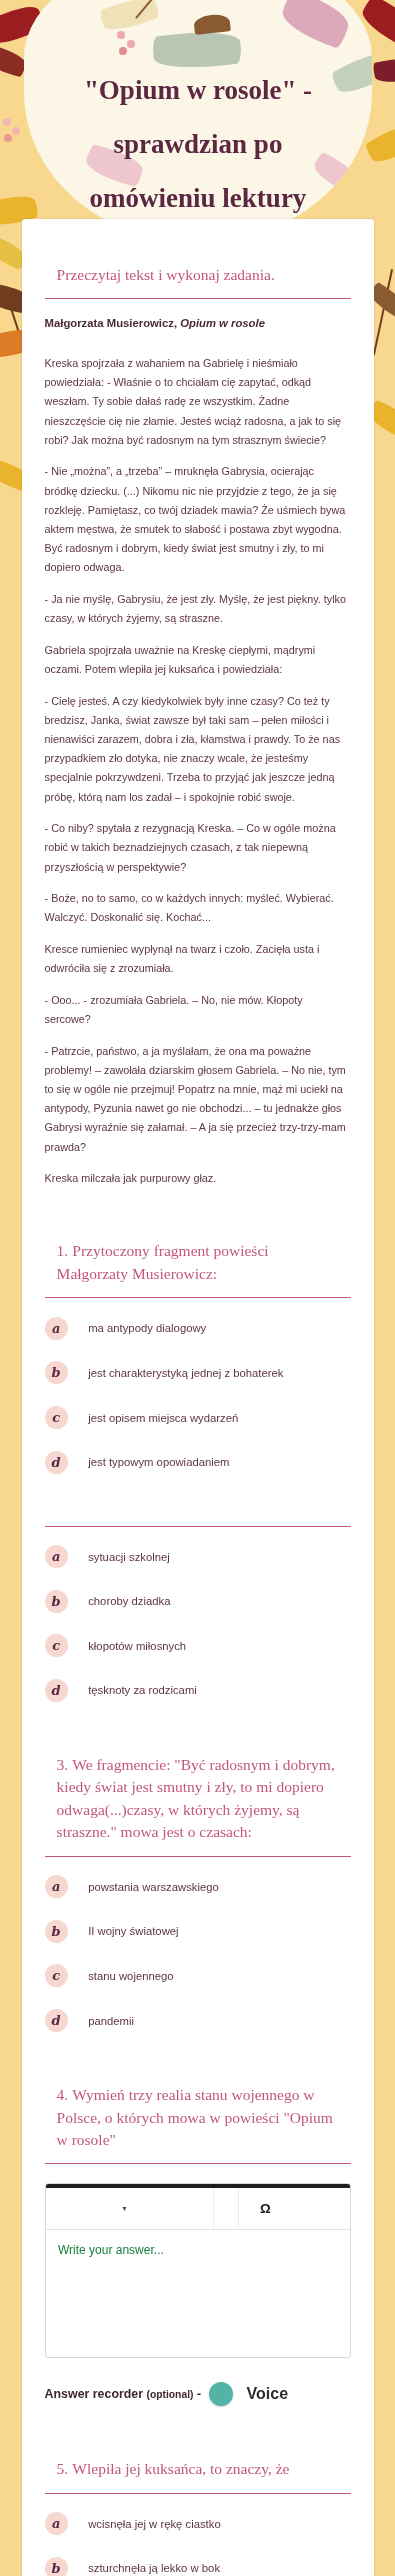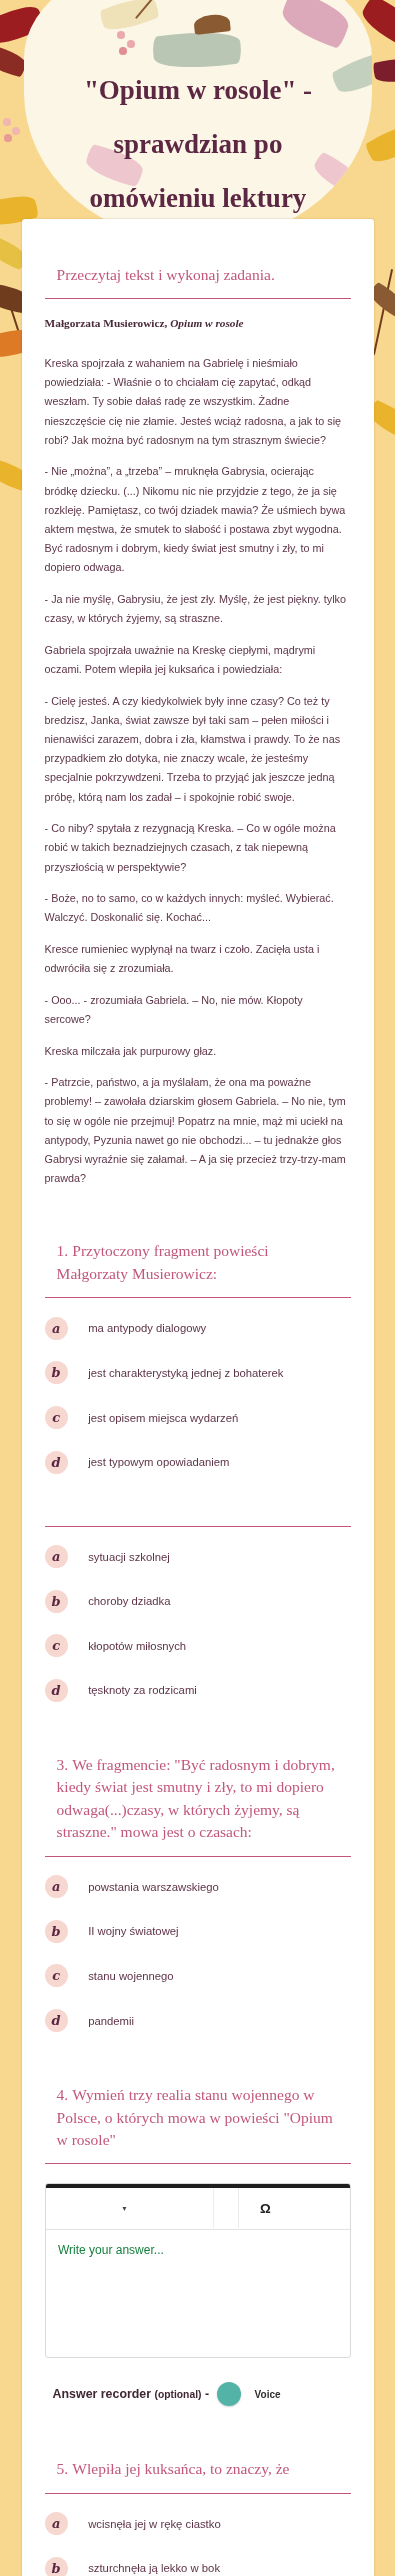--- a/index.html
+++ b/index.html
@@ -28,21 +28,21 @@
   
   .section-header{margin-top:49px;}
   .section-header:first-child{margin-top:10.3px;}
   .sh-title,.q-title{font-family:"Liberation Serif","DejaVu Serif",serif;
         color:var(--heading-color);font-size:15.5px;line-height:1.45;margin:12px;font-weight:400;}
   .rule{border:none;border-top:0.8px solid var(--rule-color);margin:8.2px 0 0 0;}
   .section-header .rule{margin-bottom:17.5px;}
   
   .excerpt{margin-top:14.4px;}
   .para{font-size:10.8px;line-height:1.78;color:var(--body-color);margin:0 0 12.4px;max-width:305px;}
-  .attribution{font-size:11.3px;font-weight:700;color:#4a2a3a;margin:3.1px 0 25px;font-family:Liberation Serif, serif;}
+  .attribution{font-size:11.3px;font-weight:700;color:#4a2a3a;margin:3.1px 0 25px;}
   .attr-work{font-style:italic;}
   
   .question{margin-top:52px;}
   .q-title .q-num{margin-right:4.1px;}
   .question .rule{margin-bottom:18.5px;}
   .options{margin-top:2.1px;}
   .option{display:flex;align-items:center;margin-bottom:21.6px;cursor:pointer;}
   .badge{flex:0 0 23px;width:23px;height:23px;border-radius:50%;background:var(--badge-bg);
         color:var(--title-color);display:flex;align-items:center;justify-content:center;
         font-family:"DejaVu Serif","Liberation Serif",serif;font-style:italic;font-weight:700;
@@ -50,26 +50,26 @@
   .opt-text{font-size:11.3px;color:var(--body-color);}
   
   .editor{border:0.5px solid #d9d9d9;border-radius:3.1px;overflow:hidden;margin-top:3.1px;background:#fff;}
   .editor-topbar{height:3.6px;background:var(--editor-bar);}
   .toolbar{height:41px;display:flex;align-items:center;border-bottom:0.5px solid #e2e2e2;}
   .caret{margin-left:77px;font-size:7.7px;color:#444;cursor:pointer;}
   .tdiv{height:40px;border-left:0.5px solid #ececec;margin-left:87px;}
   .tdiv2{height:40px;border-left:0.5px solid #ececec;margin-left:24px;}
   .omega{margin-left:20.6px;font-size:13.4px;font-weight:600;color:#222;cursor:pointer;}
   .textarea{height:101px;padding:13.4px 12.4px;font-size:12px;color:#15803d;cursor:text;}
-  .recorder{display:flex;align-items:center;margin-top:24px;margin-left:8px;}
+  .recorder{display:flex;align-items:center;margin-top:24px;}
   .rec-label{font-size:12.4px;font-weight:700;color:#3f2733;}
   .rec-label .opt-sm{font-size:10.3px;}
   .voice-circle{width:24px;height:24px;border-radius:50%;background:var(--voice-teal);
         margin:0 13.4px 0 8.2px;box-shadow:0 1px 2.1px rgba(0,0,0,.18);cursor:pointer;}
-  .voice-label{font-size:10px;font-weight:700;color:#2f2f2f;}
+  .voice-label{font-size:16px;font-weight:700;color:#2f2f2f;}
 </style>
 </head>
 <body>
 
 <div class="page">
 
   <div class="deco">
     <i class="leaf" style="left:-14.4px;top:9.3px;width:57px;height:32px;background:#9b1d20;transform:rotate(-28deg)"></i>
     <i class="leaf" style="left:-15.5px;top:49px;width:41px;height:24px;background:#8a2b24;transform:rotate(14deg)"></i>
     <i class="dot" style="left:3.1px;top:118px;background:#f2b6b0"></i>
@@ -118,22 +118,22 @@
         <div class="excerpt">
           <p class="para">Kreska spojrzała z wahaniem na Gabrielę i nieśmiało powiedziała: - Właśnie o to chciałam cię zapytać, odkąd weszłam. Ty sobie dałaś radę ze wszystkim. Żadne nieszczęście cię nie złamie. Jesteś wciąż radosna, a jak to się robi? Jak można być radosnym na tym strasznym świecie?</p>
           <p class="para">- Nie „można”, a „trzeba” – mruknęła Gabrysia, ocierając bródkę dziecku. (...) Nikomu nic nie przyjdzie z tego, że ja się rozkleję. Pamiętasz, co twój dziadek mawia? Że uśmiech bywa aktem męstwa, że smutek to słabość i postawa zbyt wygodna. Być radosnym i dobrym, kiedy świat jest smutny i zły, to mi dopiero odwaga.</p>
           <p class="para">- Ja nie myślę, Gabrysiu, że jest zły. Myślę, że jest piękny. tylko czasy, w których żyjemy, są straszne.</p>
           <p class="para">Gabriela spojrzała uważnie na Kreskę ciepłymi, mądrymi oczami. Potem wlepiła jej kuksańca i powiedziała:</p>
           <p class="para">- Cielę jesteś. A czy kiedykolwiek były inne czasy? Co też ty bredzisz, Janka, świat zawsze był taki sam – pełen miłości i nienawiści zarazem, dobra i zła, kłamstwa i prawdy. To że nas przypadkiem zło dotyka, nie znaczy wcale, że jesteśmy specjalnie pokrzywdzeni. Trzeba to przyjąć jak jeszcze jedną próbę, którą nam los zadał – i spokojnie robić swoje.</p>
           <p class="para">- Co niby? spytała z rezygnacją Kreska. – Co w ogóle można robić w takich beznadziejnych czasach, z tak niepewną przyszłością w perspektywie?</p>
           <p class="para">- Boże, no to samo, co w każdych innych: myśleć. Wybierać. Walczyć. Doskonalić się. Kochać...</p>
           <p class="para">Kresce rumieniec wypłynął na twarz i czoło. Zacięła usta i odwróciła się z zrozumiała.</p>
           <p class="para">- Ooo... - zrozumiała Gabriela. – No, nie mów. Kłopoty sercowe?</p>
+          <p class="para">- Patrzcie, państwo, a ja myślałam, że ona ma poważne problemy! – zawołała dziarskim głosem Gabriela. – No nie, tym to się w ogóle nie przejmuj! Popatrz na mnie, mąż mi uciekł na antypody, Pyzunia nawet go nie obchodzi... – tu jednakże głos Gabrysi wyraźnie się załamał. – A ja się przecież trzy-trzy-mam prawda?</p>
           <p class="para">Kreska milczała jak purpurowy głaz.</p>
-          <p class="para">- Patrzcie, państwo, a ja myślałam, że ona ma poważne problemy! – zawołała dziarskim głosem Gabriela. – No nie, tym to się w ogóle nie przejmuj! Popatrz na mnie, mąż mi uciekł na antypody, Pyzunia nawet go nie obchodzi... – tu jednakże głos Gabrysi wyraźnie się załamał. – A ja się przecież trzy-trzy-mam prawda?</p>
         </div>
         <section class="question">
           <h3 class="q-title"><span class="q-num">1.</span><span class="q-text">Przytoczony fragment powieści Małgorzaty Musierowicz:</span></h3>
           <hr class="rule">
           <div class="options">
             <div class="option">
               <span class="badge">a</span>
               <span class="opt-text">ma antypody dialogowy</span>
             </div>
             <div class="option">

